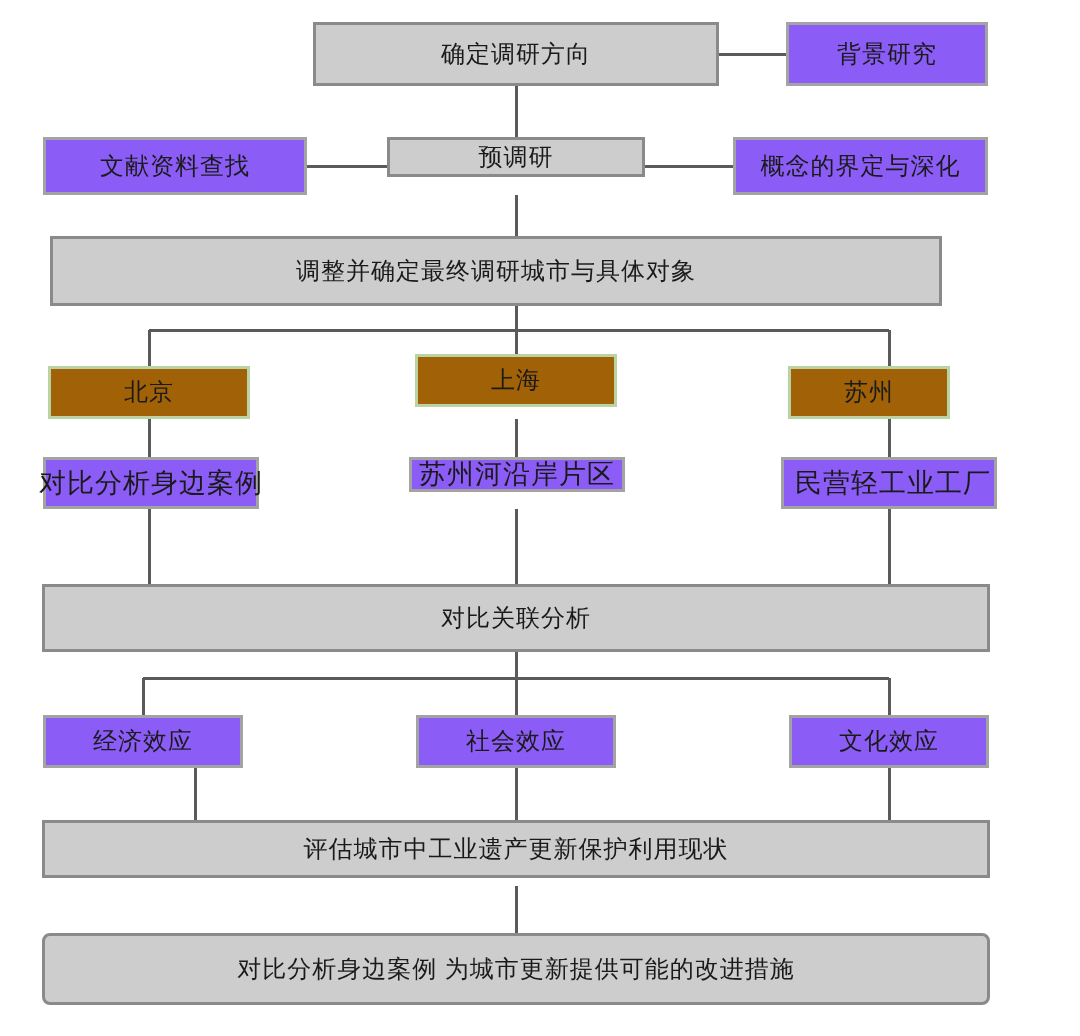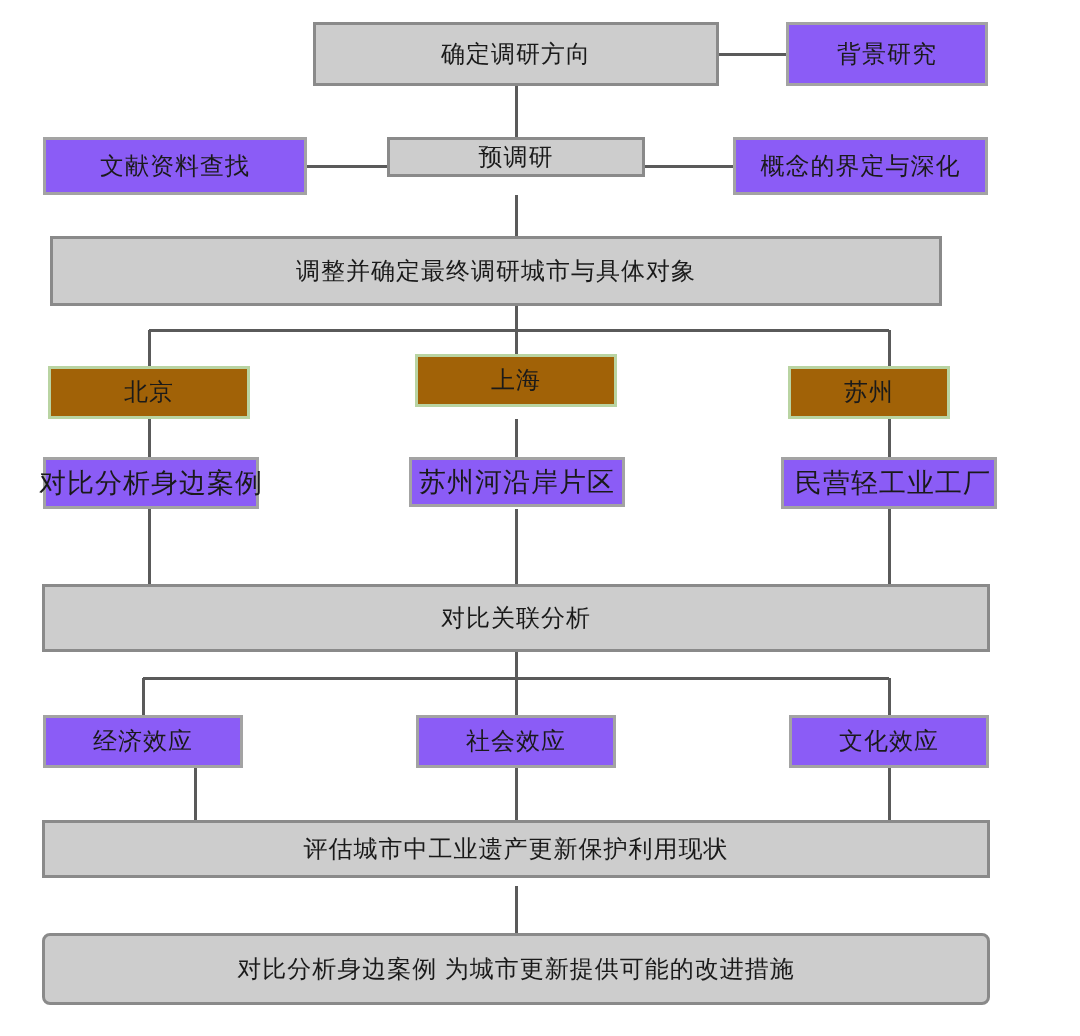--- a/index.html
+++ b/index.html
@@ -127,21 +127,21 @@
   <div class="node green fs-28" style="left:415px; top:354px; width:202px; height:53px;">
     <span class="label">上海</span>
   </div>
   <div class="node green fs-28" style="left:788px; top:366px; width:162px; height:53px;">
     <span class="label">苏州</span>
   </div>
 
   <div class="node white fs-27" style="left:43px; top:457px; width:216px; height:52px;">
     <span class="label">对比分析身边案例</span>
   </div>
-  <div class="node white fs-27" style="left:409px; top:457px; width:216px; height:50px;">
+  <div class="node white fs-27" style="left:409px; top:457px; width:216px; height:35px;">
     <span class="label">苏州河沿岸片区</span>
   </div>
   <div class="node white fs-27" style="left:781px; top:457px; width:216px; height:52px;padding-left:8px;">
     <span class="label">民营轻工业工厂</span>
   </div>
 
   <div class="node gray fs-28" style="left:42px; top:584px; width:948px; height:68px;">
     <span class="label">对比关联分析</span>
   </div>
 

